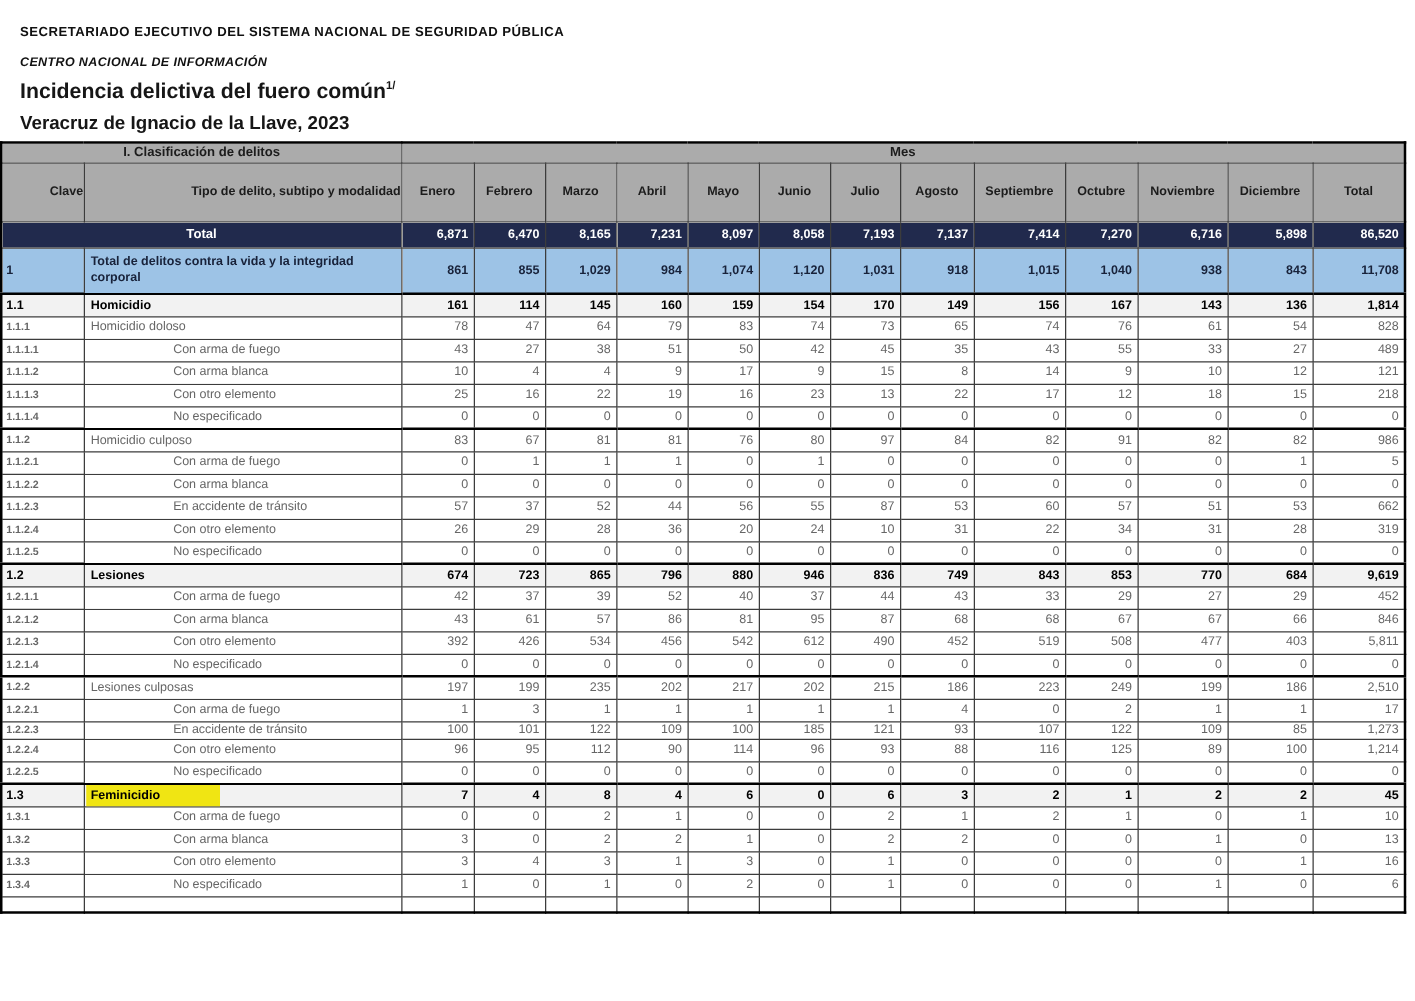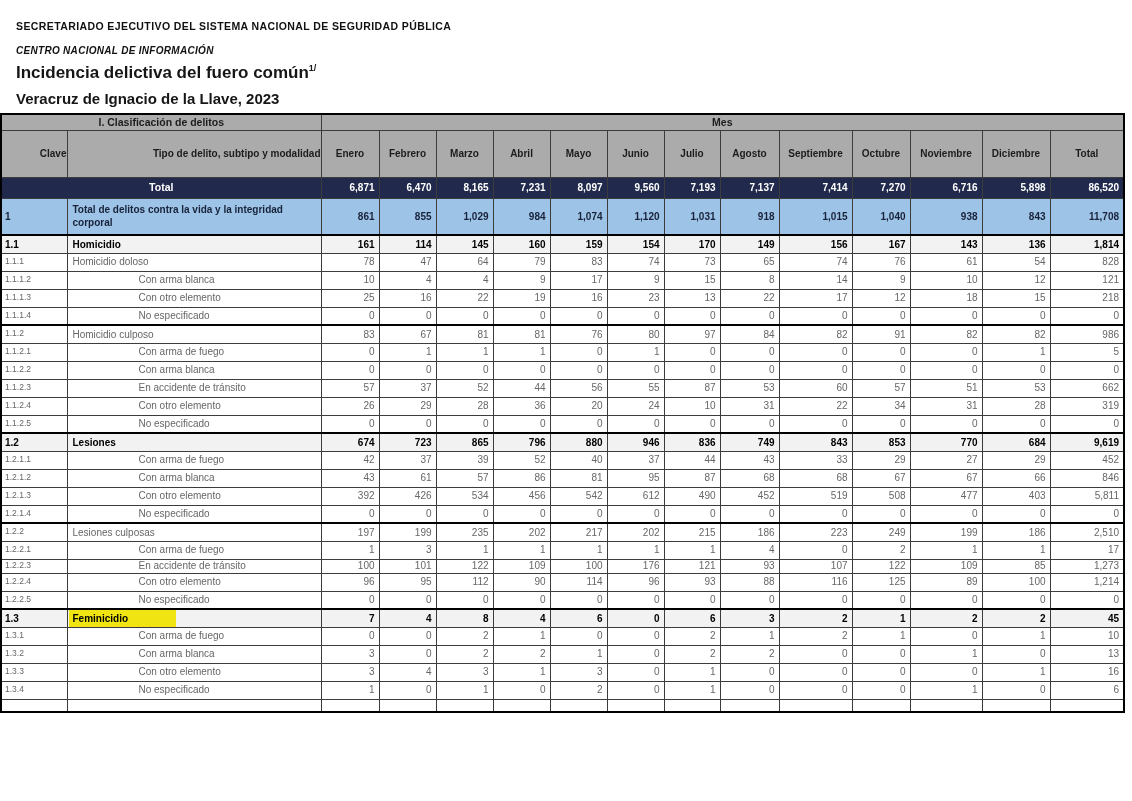--- a/index.html
+++ b/index.html
@@ -22,21 +22,21 @@
     border:2px solid #000; font-size:10px; line-height:1.15;
   }
   .crime th, .crime td { border:1px solid #3c3c3c; overflow:hidden; white-space:nowrap; }
   thead th { background:var(--gray,#ababab); color:#1c1c1c; font-weight:bold; }
   tr.group-row th { height:16px; font-size:10.5px; text-align:center; }
   tr.col-row th { height:47px; font-size:10px; text-align:center; }
   tr.col-row th.th-left { text-align:right; padding-left:5px; }
   
   tbody td { height:18px; padding:0; }
   td.value-cell { text-align:right; padding-right:4px; }
-  td.clave-cell { font-size:8.5px; color:#999; padding-left:3px; }
+  td.clave-cell { font-size:8.5px; color:#999; padding-left:3px;font-weight:bold; }
   td.label-cell { padding-left:5px; position:relative; }
   tr.lvl-grand td { height:21px; background:var(--navy,#212a4d); color:#fff; font-weight:bold; }
   tr.lvl-grand td.grand-label { text-align:center; font-size:10.5px; }
   tr.lvl-l1 td { height:37px; background:var(--blue,#9dc3e6); color:#18223a; font-weight:bold; }
   tr.lvl-l1 td.clave-cell { font-size:10px; color:#18223a; font-weight:bold; }
   tr.lvl-l1 td.label-cell { white-space:normal; line-height:1.3; }
   tr.lvl-l2 td { background:var(--l2bg,#f2f2f2); color:#000; font-weight:bold; }
   tr.lvl-l2 td.clave-cell { font-size:10px; color:#000; font-weight:bold; }
   tr.lvl-l3 td, tr.lvl-l4 td { color:#666; background:#fff; }
   tr.lvl-l3 td.label-cell { }
@@ -105,21 +105,21 @@
       </tr>
     </thead>
     <tbody>
         <tr class="lvl-grand">
           <td class="grand-label" colspan="2">Total</td>
           <td class="value-cell">6,871</td>
           <td class="value-cell">6,470</td>
           <td class="value-cell">8,165</td>
           <td class="value-cell">7,231</td>
           <td class="value-cell">8,097</td>
-          <td class="value-cell">9,560</td>
+          <td class="value-cell">8,058</td>
           <td class="value-cell">7,193</td>
           <td class="value-cell">7,137</td>
           <td class="value-cell">7,414</td>
           <td class="value-cell">7,270</td>
           <td class="value-cell">6,716</td>
           <td class="value-cell">5,898</td>
           <td class="value-cell">86,520</td>
         </tr>
         <tr class="lvl-l1">
           <td class="clave-cell">1</td>
@@ -166,20 +166,37 @@
           <td class="value-cell">74</td>
           <td class="value-cell">73</td>
           <td class="value-cell">65</td>
           <td class="value-cell">74</td>
           <td class="value-cell">76</td>
           <td class="value-cell">61</td>
           <td class="value-cell">54</td>
           <td class="value-cell">828</td>
         </tr>
         <tr class="lvl-l4">
+          <td class="clave-cell">1.1.1.1</td>
+          <td class="label-cell">Con arma de fuego</td>
+          <td class="value-cell">43</td>
+          <td class="value-cell">27</td>
+          <td class="value-cell">38</td>
+          <td class="value-cell">51</td>
+          <td class="value-cell">50</td>
+          <td class="value-cell">42</td>
+          <td class="value-cell">45</td>
+          <td class="value-cell">35</td>
+          <td class="value-cell">43</td>
+          <td class="value-cell">55</td>
+          <td class="value-cell">33</td>
+          <td class="value-cell">27</td>
+          <td class="value-cell">489</td>
+        </tr>
+        <tr class="lvl-l4">
           <td class="clave-cell">1.1.1.2</td>
           <td class="label-cell">Con arma blanca</td>
           <td class="value-cell">10</td>
           <td class="value-cell">4</td>
           <td class="value-cell">4</td>
           <td class="value-cell">9</td>
           <td class="value-cell">17</td>
           <td class="value-cell">9</td>
           <td class="value-cell">15</td>
           <td class="value-cell">8</td>
@@ -445,21 +462,21 @@
           <td class="value-cell">17</td>
         </tr>
         <tr class="lvl-l4 squeeze no-div-top">
           <td class="clave-cell">1.2.2.3</td>
           <td class="label-cell">En accidente de tránsito</td>
           <td class="value-cell">100</td>
           <td class="value-cell">101</td>
           <td class="value-cell">122</td>
           <td class="value-cell">109</td>
           <td class="value-cell">100</td>
-          <td class="value-cell">176</td>
+          <td class="value-cell">185</td>
           <td class="value-cell">121</td>
           <td class="value-cell">93</td>
           <td class="value-cell">107</td>
           <td class="value-cell">122</td>
           <td class="value-cell">109</td>
           <td class="value-cell">85</td>
           <td class="value-cell">1,273</td>
         </tr>
         <tr class="lvl-l4">
           <td class="clave-cell">1.2.2.4</td>

